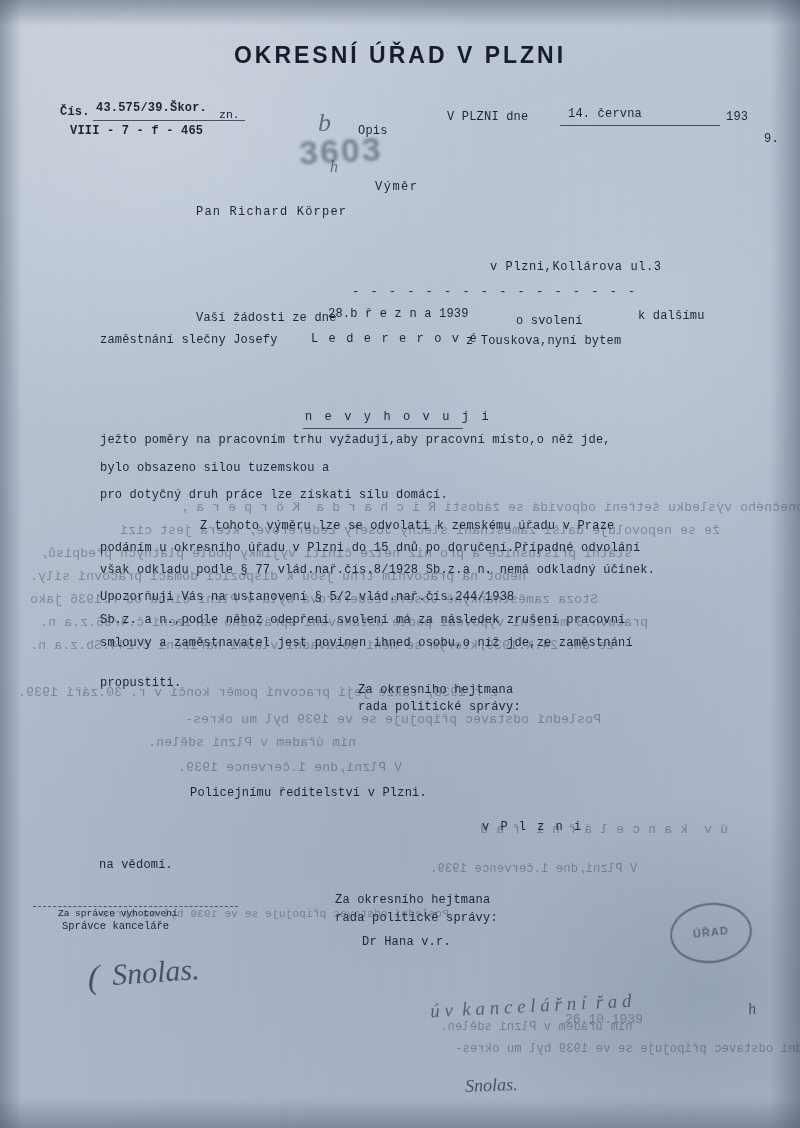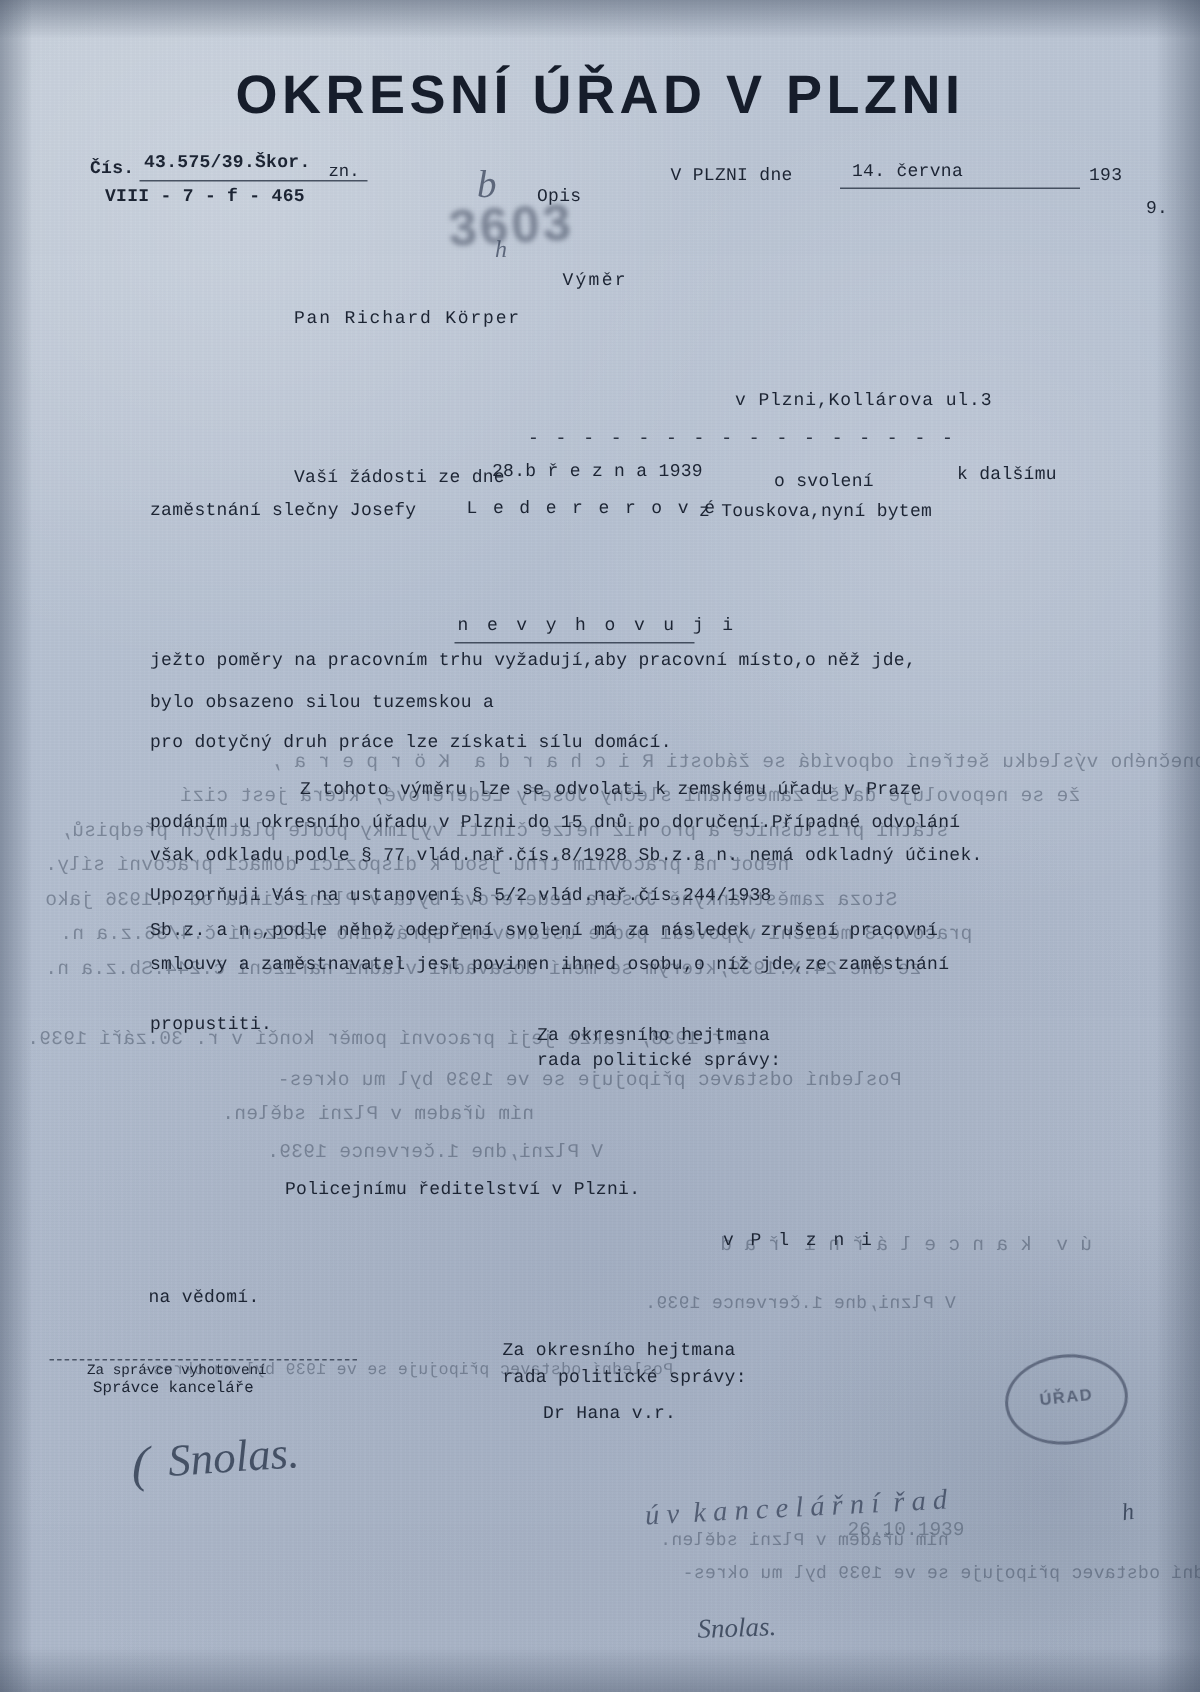--- a/index.html
+++ b/index.html
@@ -45,21 +45,21 @@
   #edge-right { right:0; top:0; bottom:0; width:30px; background: linear-gradient(270deg, rgba(60,72,92,0.42), rgba(60,72,92,0)); }
   #edge-bottom { left:0; right:0; bottom:0; height:30px; background: linear-gradient(0deg, rgba(60,72,92,0.38), rgba(60,72,92,0)); }
 
   .tx { position: absolute; white-space: pre; }
 
   #title {
     left: 0; right: 0; top: 42px;
     text-align: center;
     font-family: "Liberation Sans", sans-serif;
     font-weight: bold;
-    font-size: 36px;
+    font-size: 23px;
     letter-spacing: 3px;
     color: #161d2b;
   }
 
   .mono { font-family: "Liberation Mono", monospace; }
   .s13 { font-size: 12px; letter-spacing: 0.2px; }
   .s11 { font-size: 11.5px; }
   .sp { letter-spacing: 2.6px; }
 
   #ref-box {

